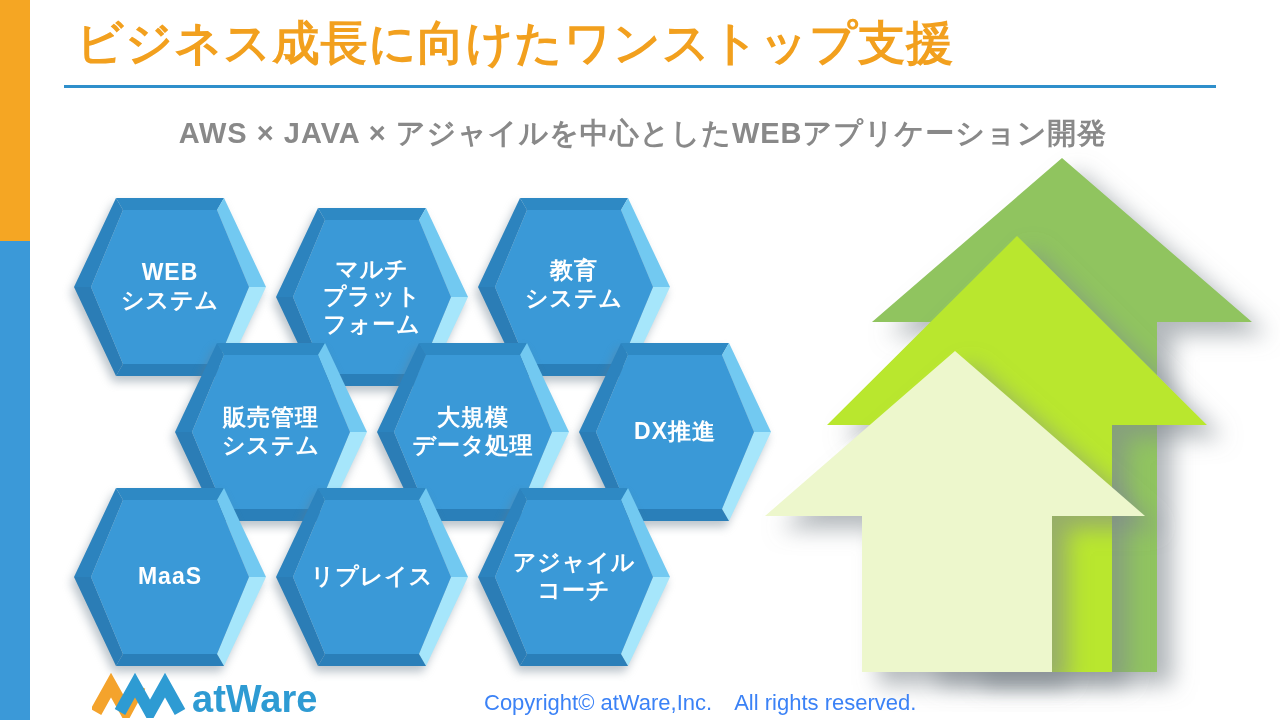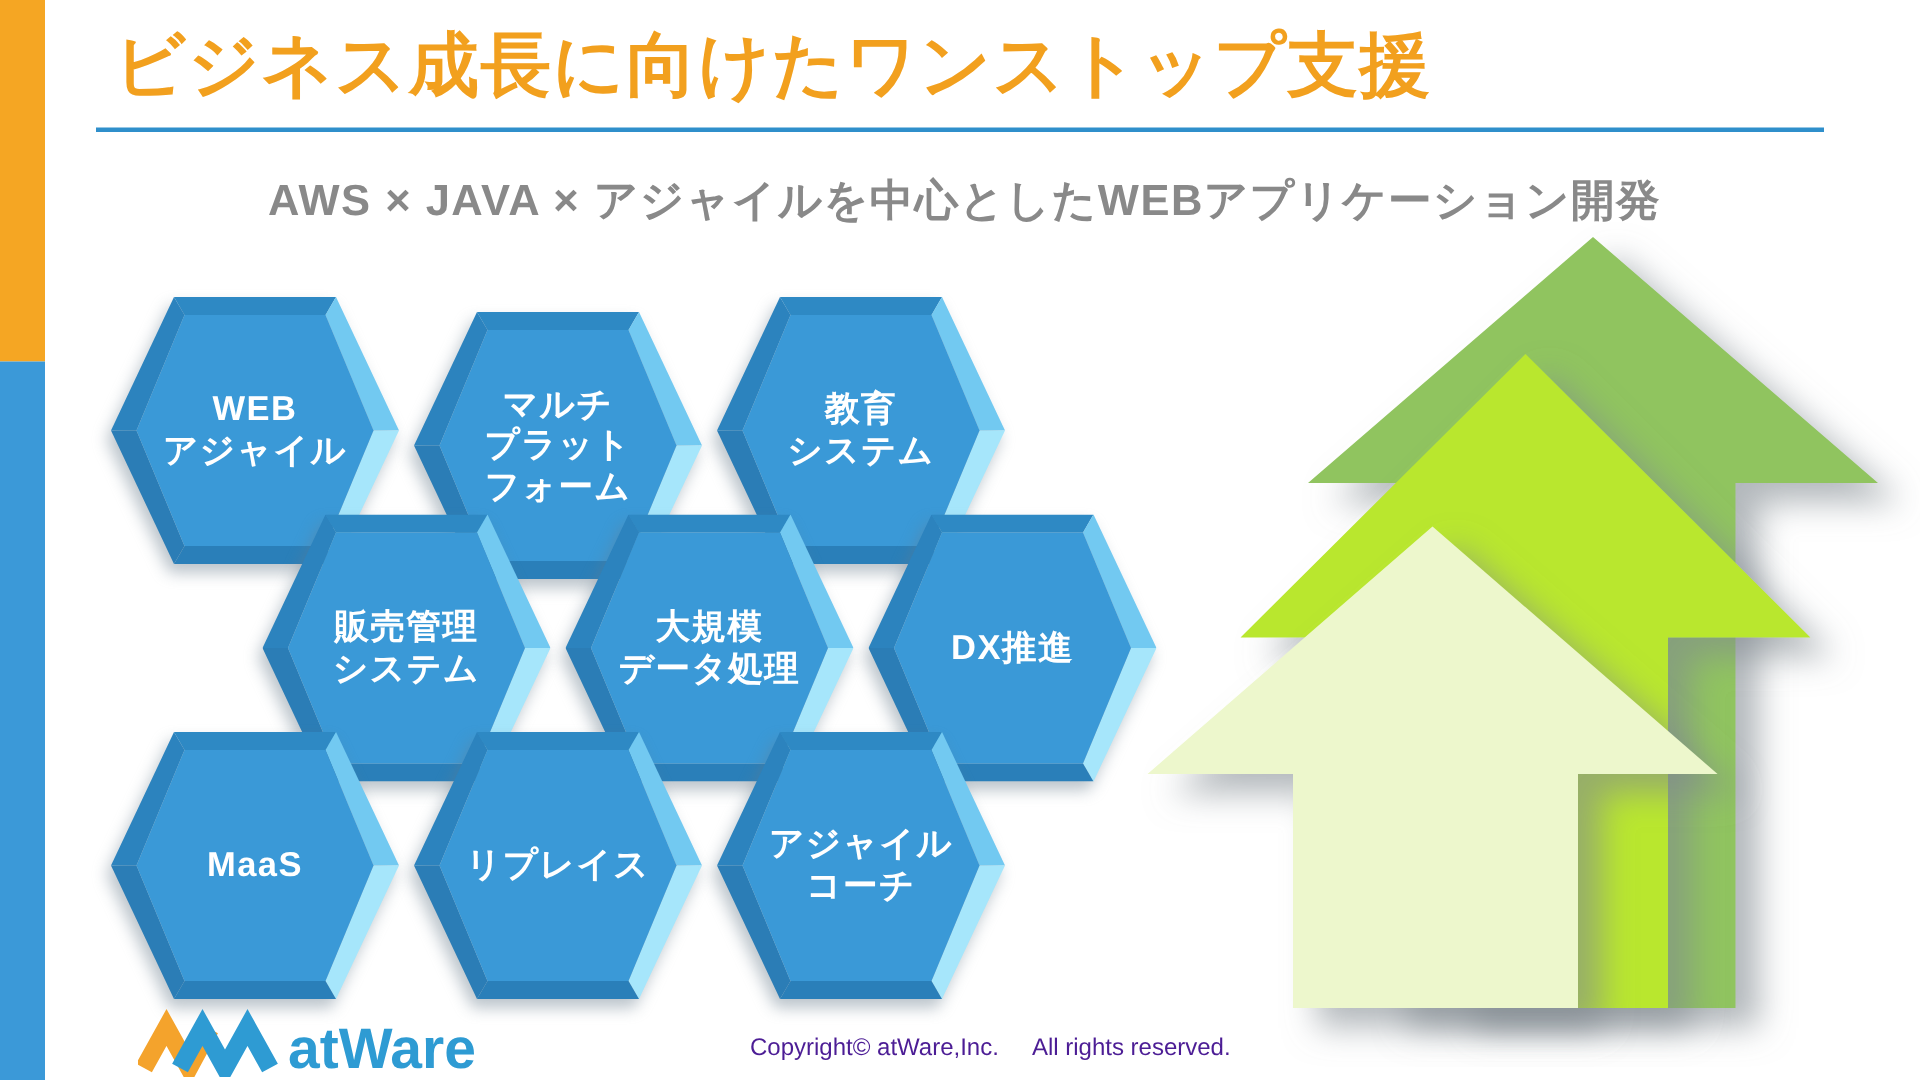--- a/index.html
+++ b/index.html
@@ -33,34 +33,34 @@
   .hex{position:absolute;width:192px;height:178px;}
   .hex svg.hexshape{
     position:absolute;left:0;top:0;
     filter:drop-shadow(-3px 6px 5px rgba(105,125,140,0.45));
   }
   .hex-label{
     position:absolute;inset:0;display:flex;align-items:center;justify-content:center;
     text-align:center;color:#ffffff;font-weight:bold;font-size:23px;line-height:1.2;
     white-space:pre-line;letter-spacing:1px;
   }
-  .hx1{left:74px;top:198px;} .hx2{left:276px;top:208px;} .hx3{left:478px;top:198px;}
+  .hx1{left:74px;top:198px;} .hx2{left:276px;top:208px;} .hx3{left:478px;top:198px;font-family:Liberation Mono, monospace;}
   .hx4{left:175px;top:343px;} .hx5{left:377px;top:343px;} .hx6{left:579px;top:343px;}
   .hx7{left:74px;top:488px;} .hx8{left:276px;top:488px;} .hx9{left:478px;top:488px;}
 
   
   .f-top{fill:#2E89C4;} .f-ul{fill:#2C83BE;} .f-ll{fill:#2B7DB6;}
   .f-bot{fill:#2A7FB9;} .f-ur{fill:#72C9F1;} .f-lr{fill:#A6E6FB;}
   .f-center{fill:#3A99D7;}
 
   
   .logo{position:absolute;left:92px;top:672px;width:260px;height:46px;}
   .logo-text{font-family:"Liberation Sans","DejaVu Sans",sans-serif;font-weight:bold;font-size:38px;fill:#2E9BD3;}
   .copyright{
-    position:absolute;left:500px;top:690px;font-size:16px;color:#4c1d95;white-space:nowrap;
+    position:absolute;left:484px;top:690px;font-size:22px;color:#3b82f6;white-space:nowrap;
   }
   .copyright .rights{margin-left:22px;}
 </style>
 </head>
 <body>
 
 <div class="slide">
 
   <div class="bar bar-top"></div>
   <div class="bar bar-bottom"></div>
@@ -85,21 +85,21 @@
         <svg class="hexshape" width="192" height="178" viewBox="0 0 192 178">
       <polygon class="f-top" points="42,0 150,0 143,12 49,12"></polygon>
       <polygon class="f-ur" points="150,0 192,89 175,89 143,12"></polygon>
       <polygon class="f-lr" points="192,89 150,178 143,166 175,89"></polygon>
       <polygon class="f-bot" points="150,178 42,178 49,166 143,166"></polygon>
       <polygon class="f-ll" points="42,178 0,89 17,89 49,166"></polygon>
       <polygon class="f-ul" points="0,89 42,0 49,12 17,89"></polygon>
       <polygon class="f-center" points="17,89 49,12 143,12 175,89 143,166 49,166"></polygon>
     </svg>
       <div class="hex-label">WEB
-アジャイル</div>
+システム</div>
     </div>
     <div class="hex hx2">
         <svg class="hexshape" width="192" height="178" viewBox="0 0 192 178">
       <polygon class="f-top" points="42,0 150,0 143,12 49,12"></polygon>
       <polygon class="f-ur" points="150,0 192,89 175,89 143,12"></polygon>
       <polygon class="f-lr" points="192,89 150,178 143,166 175,89"></polygon>
       <polygon class="f-bot" points="150,178 42,178 49,166 143,166"></polygon>
       <polygon class="f-ll" points="42,178 0,89 17,89 49,166"></polygon>
       <polygon class="f-ul" points="0,89 42,0 49,12 17,89"></polygon>
       <polygon class="f-center" points="17,89 49,12 143,12 175,89 143,166 49,166"></polygon>

